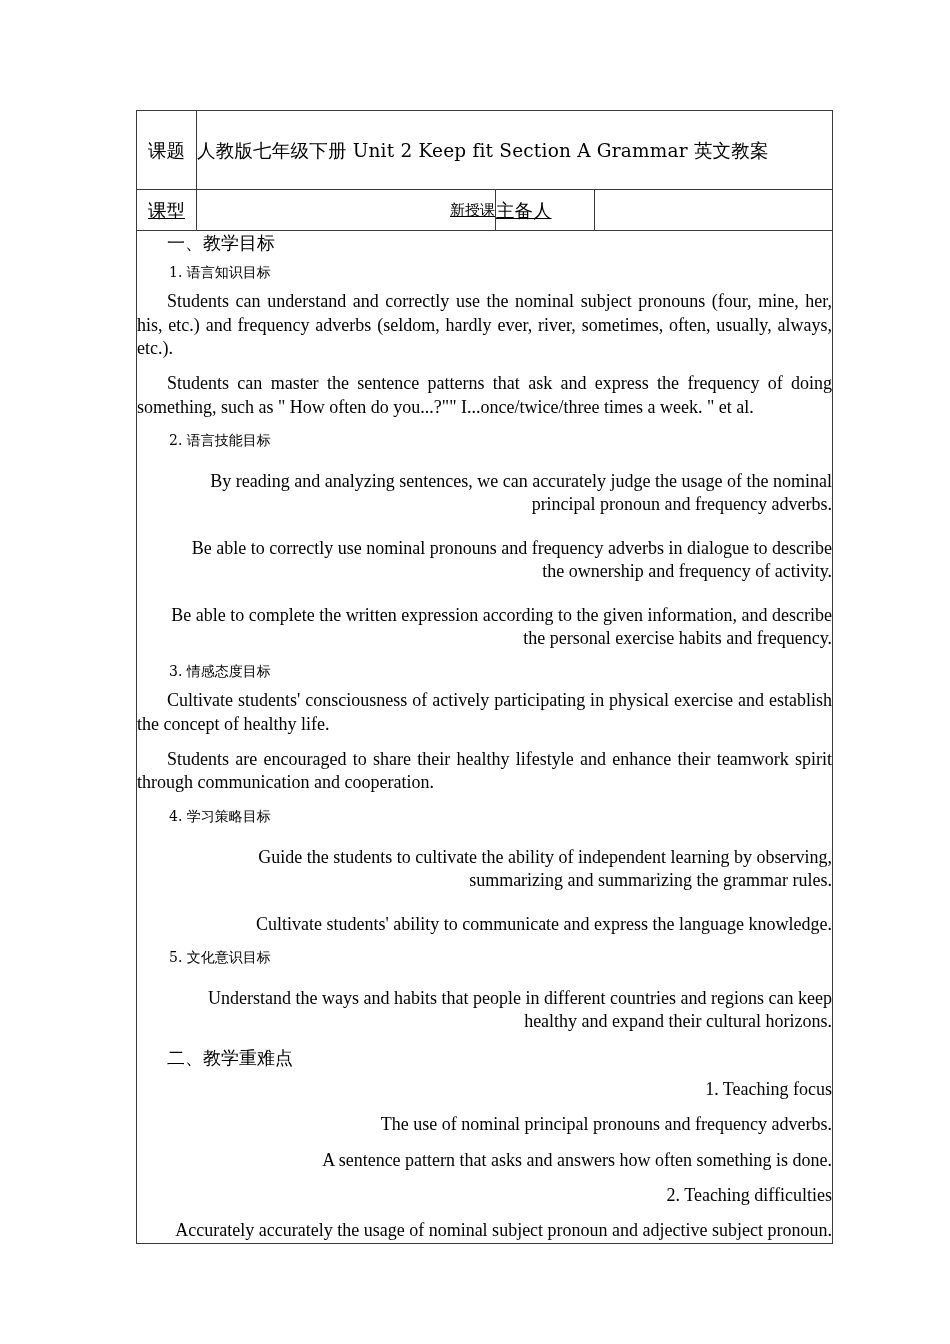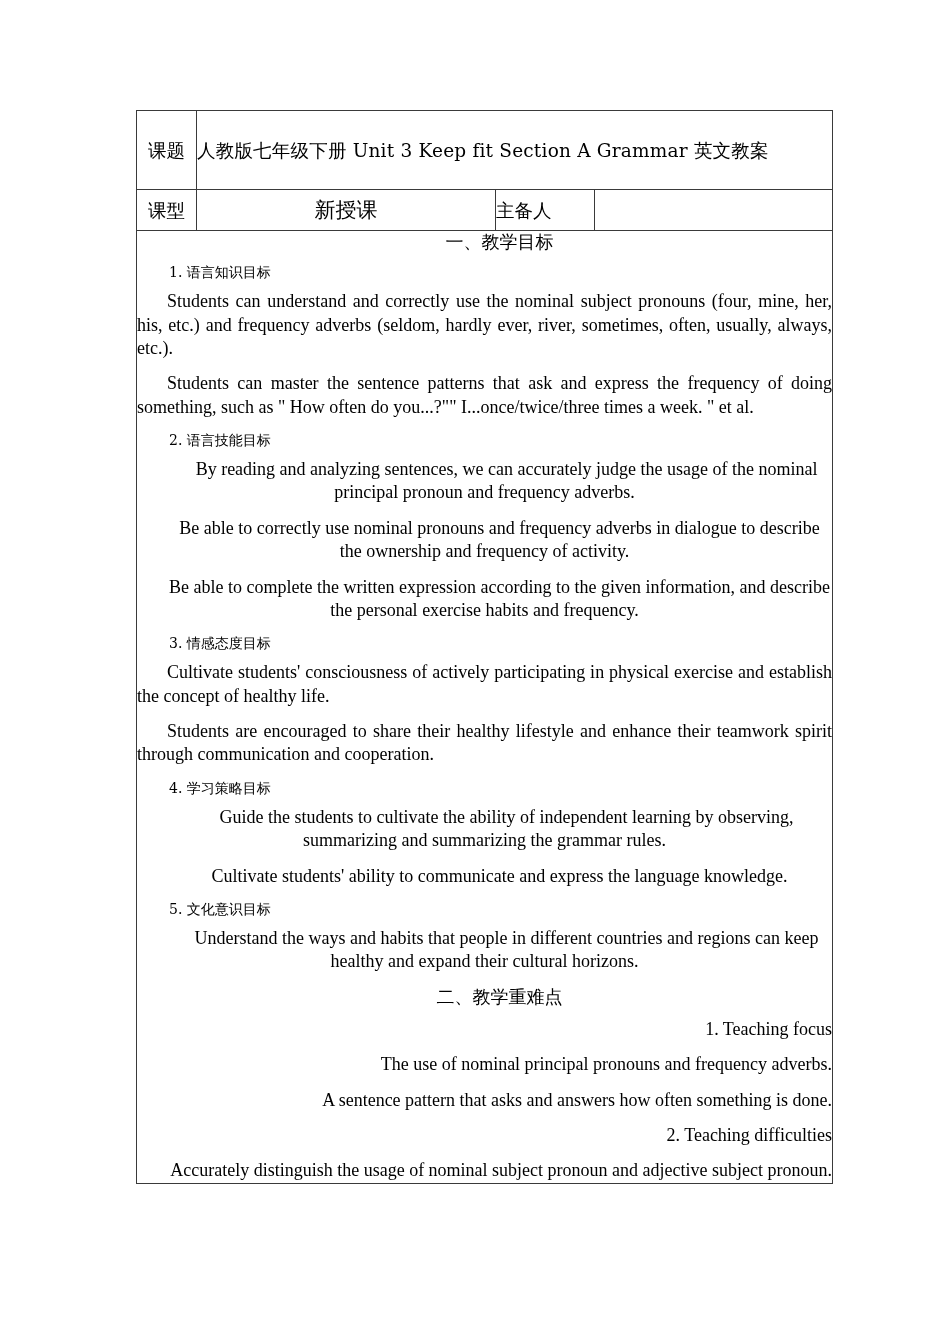--- a/index.html
+++ b/index.html
@@ -39,77 +39,76 @@
 
   .cell-label {
     width: 60px;
     text-align: center;
     font-size: 18.5px;
     font-family: "DejaVu Serif", "Liberation Serif", serif;
     padding: 4px 0;
   }
 
   .row-title td { height: 78px; }
-  .row-type  td { height: 40px; }
+  .row-type  td { height: 40px; text-decoration: underline; }
 
   .title-cell {
     padding: 0 14px;
     font-size: 18.5px;
     font-family: "DejaVu Serif", "Liberation Serif", serif;
     letter-spacing: 0.2px;
   }
 
   .type-value-cell {
-    text-align: center;
-    font-size: 21px;
+    text-align: right;
+    font-size: 15px;
     font-family: "DejaVu Serif", "Liberation Serif", serif;
   }
   .preparer-label-cell {
     width: 99px;
     text-align: left;
     font-size: 18.5px;
     font-family: "DejaVu Serif", "Liberation Serif", serif;
   }
   .preparer-value-cell {
     width: 238px;
   }
 
   
   .body-cell {
     padding: 8px 12px 14px 12px;
     vertical-align: top;
   }
 
   .h-section {
     font-size: 18px;
-    font-family: Liberation Mono, monospace;
+    font-family: Liberation Serif, serif;
     margin: 0 0 8px 0;
     padding-left: 30px;
     line-height: 1.35;
-    text-align: center;
   }
   .h-sub {
     font-size: 14px;
     font-family: "DejaVu Serif", "Liberation Serif", serif;
     margin: 0 0 8px 0;
     padding-left: 32px;
     line-height: 1.35;
   }
 
   p.para {
     font-size: 18px;
     font-family: "Liberation Serif", "DejaVu Serif", serif;
     margin: 0 0 12px 0;
     line-height: 1.30;
     text-align: justify;
     text-justify: inter-word;
     text-indent: 30px;
   }
   p.para.wide-indent { text-indent: 44px; }
-  p.para.flow { text-align: center; }
+  p.para.flow { text-align: right; margin-top: 20px; }
 
   
   p.line {
     font-size: 18px;
     font-family: "Liberation Serif", "DejaVu Serif", serif;
     margin: 0 0 12px 0;
     line-height: 1.30;
     text-align: right;
     text-indent: 0;
     padding-left: 32px;
@@ -128,21 +127,21 @@
   <table class="doc-table">
     <colgroup>
       <col style="width:60px">
       <col style="width:299px">
       <col style="width:99px">
       <col style="width:238px">
     </colgroup>
     <tbody>
       <tr class="row-title">
         <td class="cell-label">课题</td>
-        <td class="title-cell" colspan="3">人教版七年级下册 Unit 3 Keep fit  Section A Grammar 英文教案</td>
+        <td class="title-cell" colspan="3">人教版七年级下册 Unit 2 Keep fit  Section A Grammar 英文教案</td>
       </tr>
       <tr class="row-type">
         <td class="cell-label">课型</td>
         <td class="type-value-cell">新授课</td>
         <td class="preparer-label-cell">主备人</td>
         <td class="preparer-value-cell"></td>
       </tr>
       <tr>
         <td class="body-cell" colspan="4">
 
@@ -167,20 +166,20 @@
 
           <div class="h-sub">5. 文化意识目标</div>
           <p class="para flow wide-indent">Understand the ways and habits that people in different countries and regions can keep healthy and expand their cultural horizons.</p>
 
           <div class="h-section">二、教学重难点</div>
 
           <p class="line">1. Teaching focus</p>
           <p class="line">The use of nominal principal pronouns and frequency adverbs.</p>
           <p class="line">A sentence pattern that asks and answers how often something is done.</p>
           <p class="line">2. Teaching difficulties</p>
-          <p class="line hang last">Accurately distinguish the usage of nominal subject pronoun and adjective subject pronoun.</p>
+          <p class="line hang last">Accurately accurately the usage of nominal subject pronoun and adjective subject pronoun.</p>
 
         </td>
       </tr>
     </tbody>
   </table>
 
 </div>
 
 </body></html>

